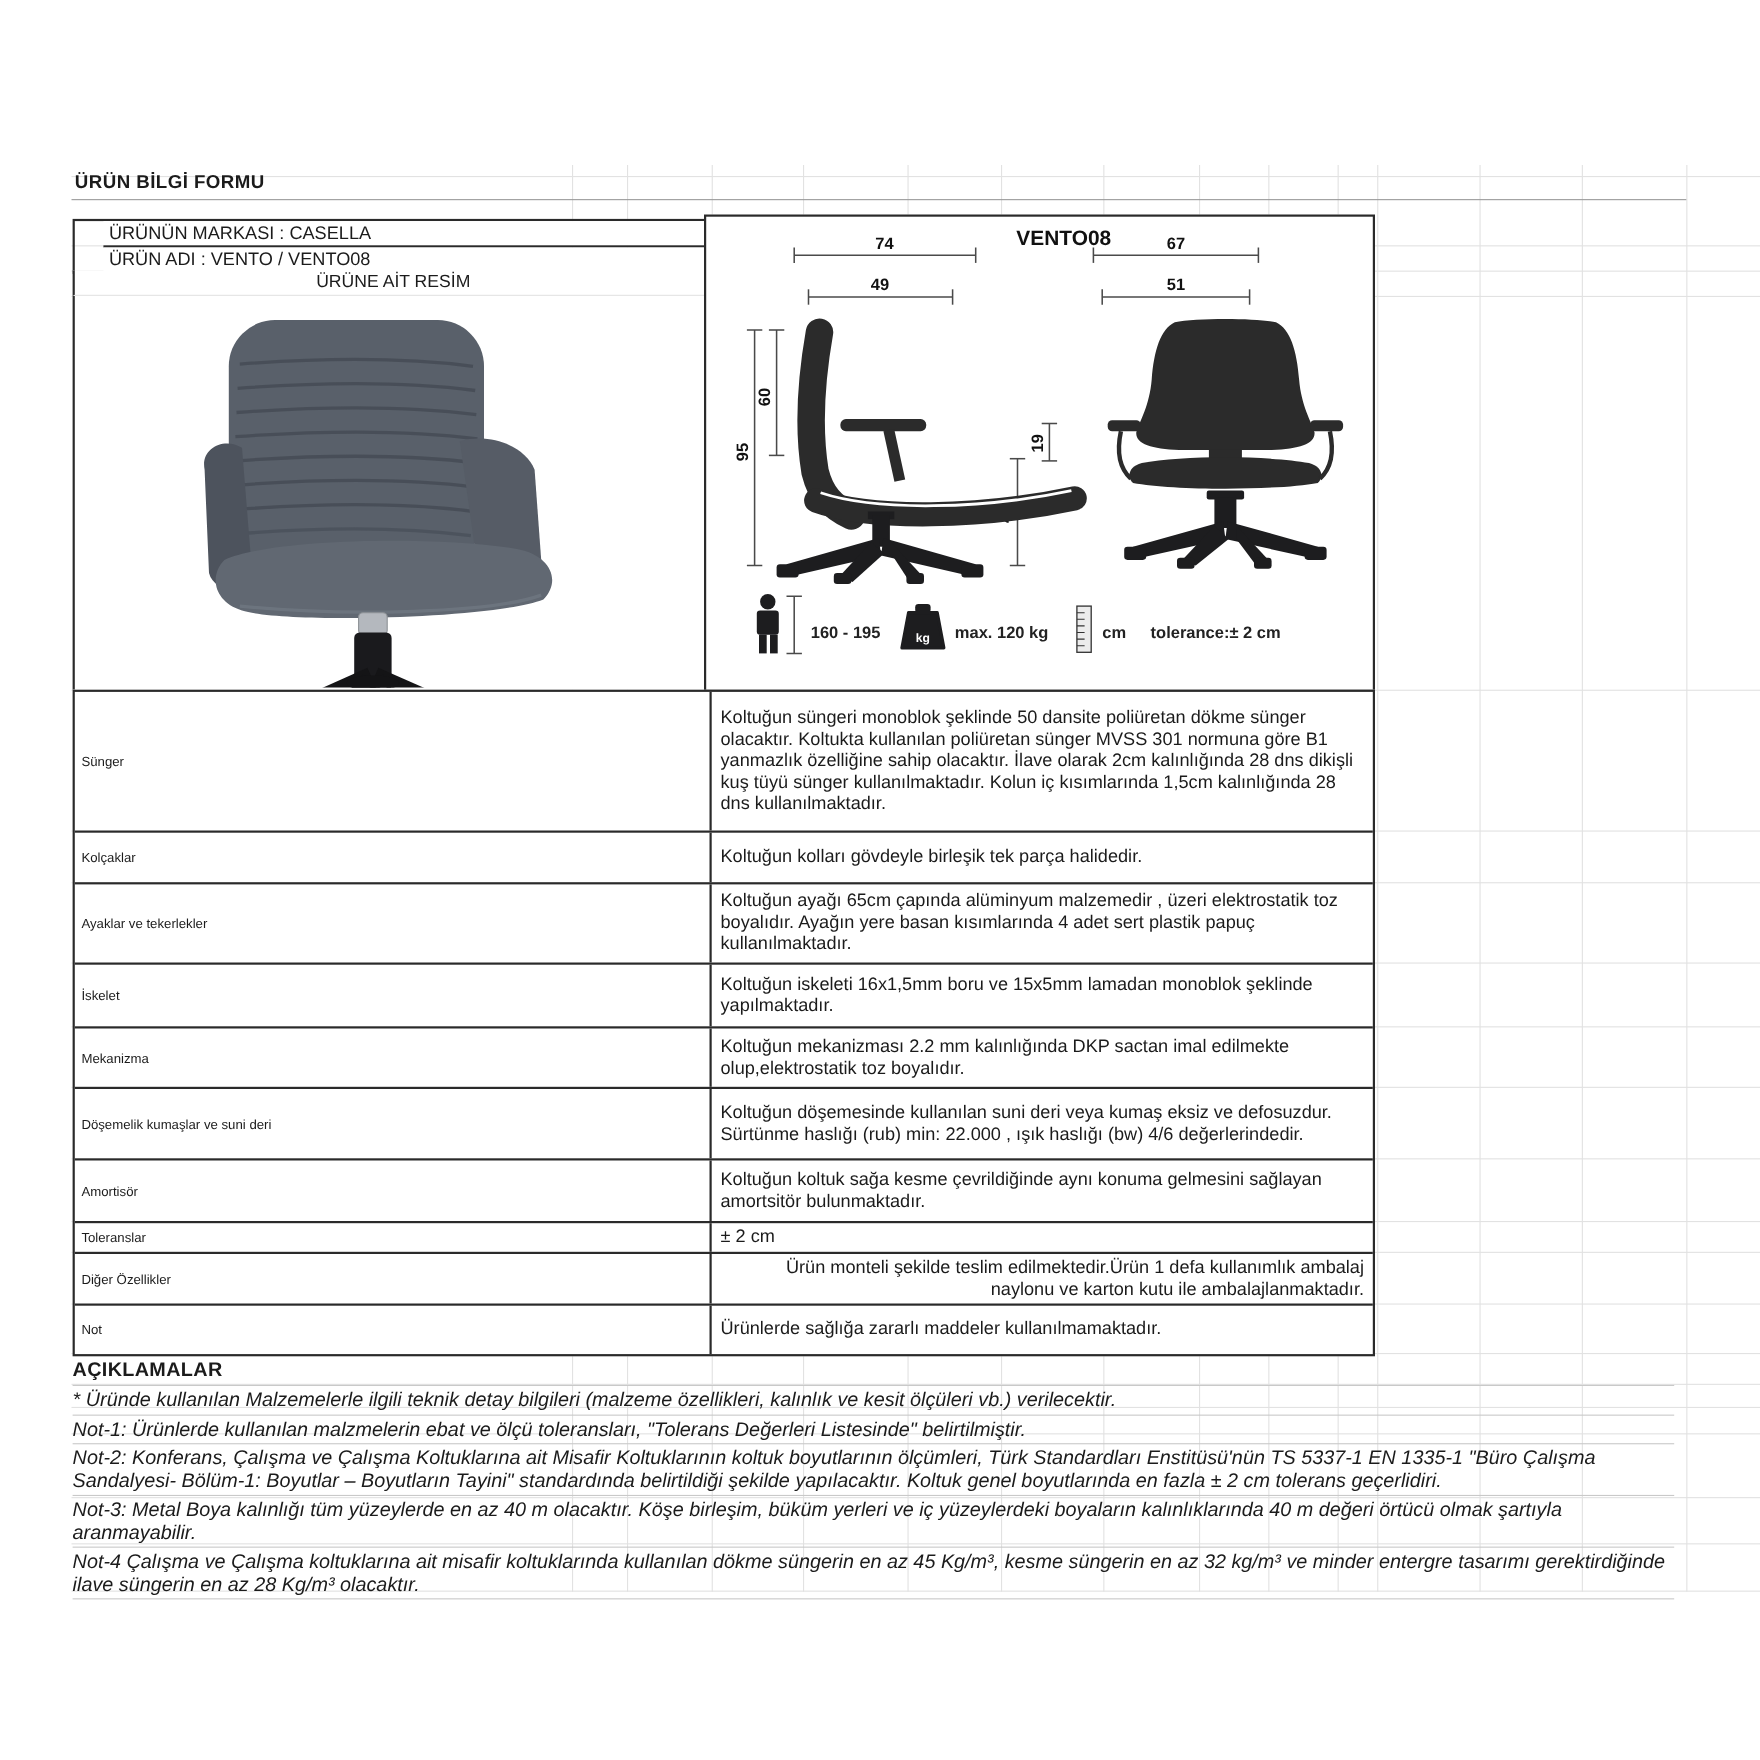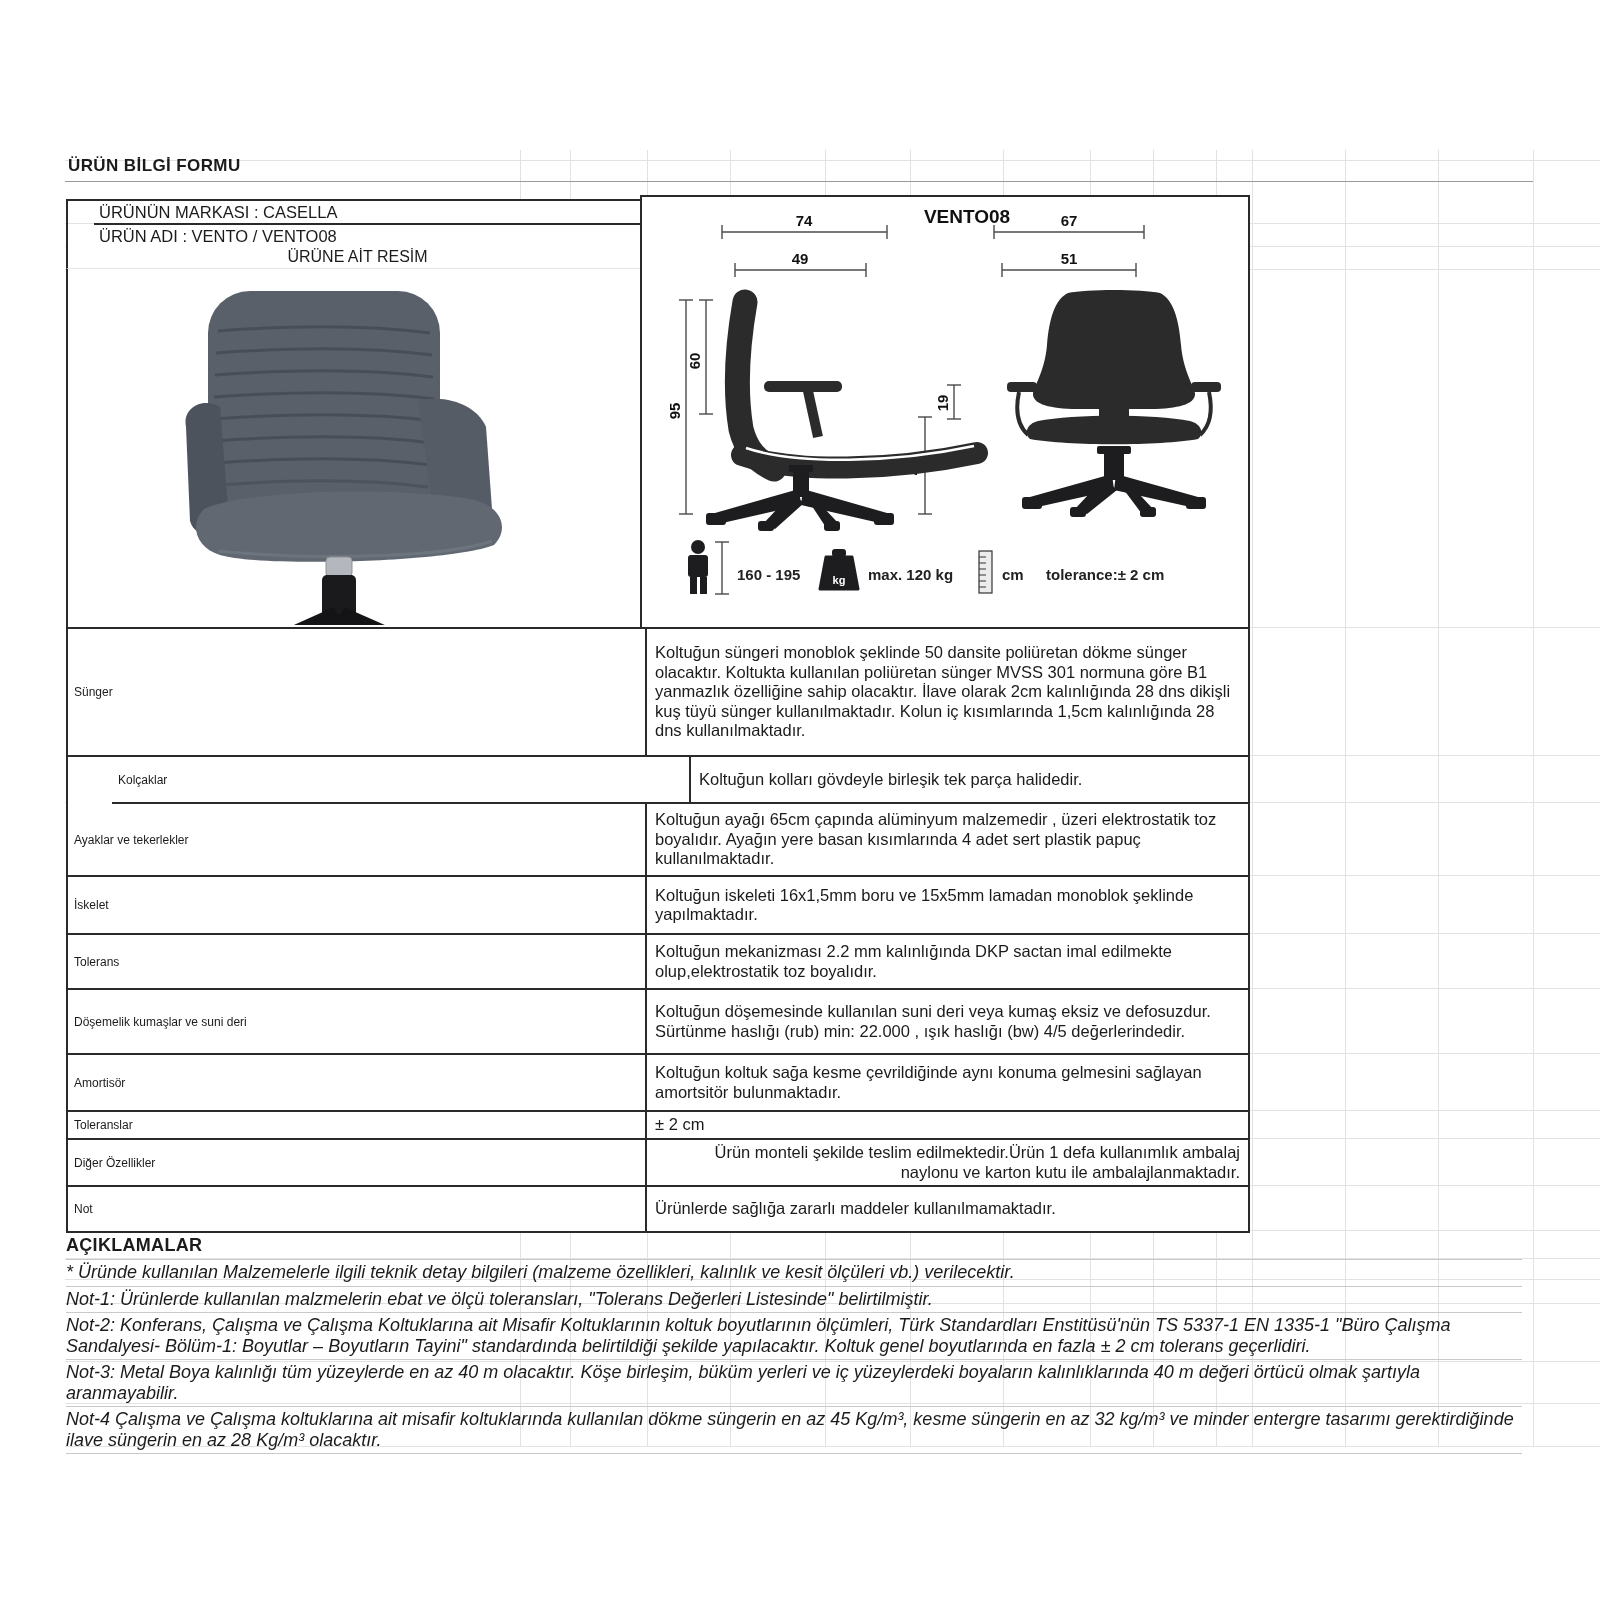--- a/index.html
+++ b/index.html
@@ -243,39 +243,39 @@
         <text class="legend-label" x="404" y="383">tolerance:± 2 cm</text>
       </g>
     </svg>
   </div>
 
   <div class="abs spec-table">
     <div class="spec-row" style="min-height:126px;">
       <div class="spec-label">Sünger</div>
       <div class="spec-desc">Koltuğun  süngeri monoblok şeklinde  50 dansite poliüretan  dökme sünger  olacaktır. Koltukta kullanılan poliüretan sünger MVSS 301 normuna göre B1 yanmazlık özelliğine sahip olacaktır. İlave olarak 2cm kalınlığında 28 dns dikişli kuş tüyü sünger kullanılmaktadır. Kolun iç kısımlarında 1,5cm kalınlığında 28 dns kullanılmaktadır.</div>
     </div>
-    <div class="spec-row" style="min-height:45px;margin-left:44px;">
+    <div class="spec-row" style="min-height:45px;">
       <div class="spec-label">Kolçaklar</div>
       <div class="spec-desc">Koltuğun kolları gövdeyle birleşik tek parça halidedir.</div>
     </div>
     <div class="spec-row" style="min-height:71px;">
       <div class="spec-label">Ayaklar ve tekerlekler</div>
       <div class="spec-desc">Koltuğun ayağı 65cm çapında alüminyum malzemedir , üzeri elektrostatik toz boyalıdır.  Ayağın yere basan kısımlarında 4 adet sert plastik papuç kullanılmaktadır.</div>
     </div>
     <div class="spec-row" style="min-height:56px;">
       <div class="spec-label">İskelet</div>
       <div class="spec-desc">Koltuğun iskeleti 16x1,5mm boru ve 15x5mm lamadan monoblok şeklinde yapılmaktadır.</div>
     </div>
     <div class="spec-row" style="min-height:53px;">
-      <div class="spec-label">Tolerans</div>
+      <div class="spec-label">Mekanizma</div>
       <div class="spec-desc">Koltuğun mekanizması 2.2 mm kalınlığında DKP sactan imal edilmekte olup,elektrostatik toz boyalıdır.</div>
     </div>
     <div class="spec-row" style="min-height:63px;">
       <div class="spec-label">Döşemelik kumaşlar ve suni deri</div>
-      <div class="spec-desc">Koltuğun döşemesinde kullanılan suni deri veya kumaş eksiz ve defosuzdur. Sürtünme haslığı (rub) min: 22.000 , ışık haslığı (bw) 4/5 değerlerindedir.</div>
+      <div class="spec-desc">Koltuğun döşemesinde kullanılan suni deri veya kumaş eksiz ve defosuzdur. Sürtünme haslığı (rub) min: 22.000 , ışık haslığı (bw) 4/6 değerlerindedir.</div>
     </div>
     <div class="spec-row" style="min-height:55px;">
       <div class="spec-label">Amortisör</div>
       <div class="spec-desc">Koltuğun koltuk sağa kesme çevrildiğinde aynı konuma gelmesini sağlayan amortsitör bulunmaktadır.</div>
     </div>
     <div class="spec-row" style="min-height:26px;">
       <div class="spec-label">Toleranslar</div>
       <div class="spec-desc">± 2 cm</div>
     </div>
     <div class="spec-row" style="min-height:45px;text-align:right;">

